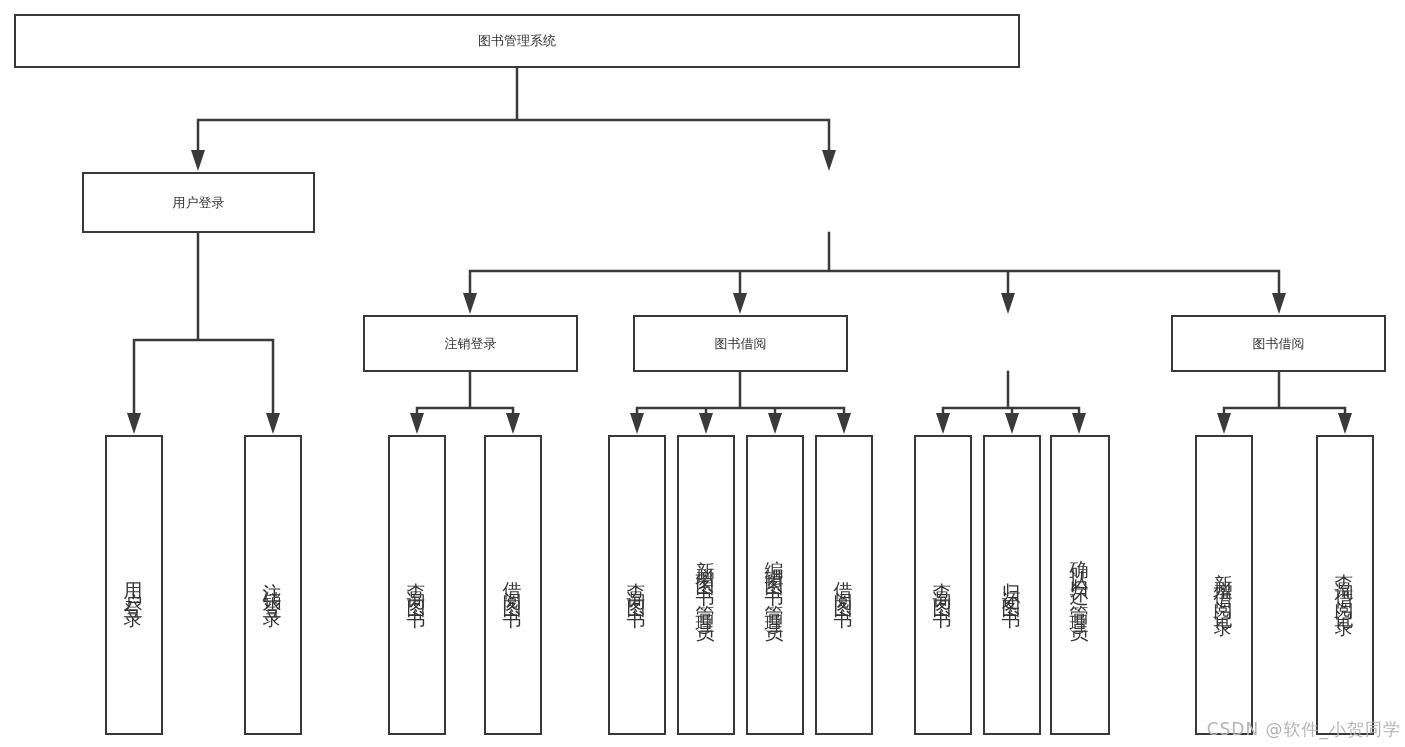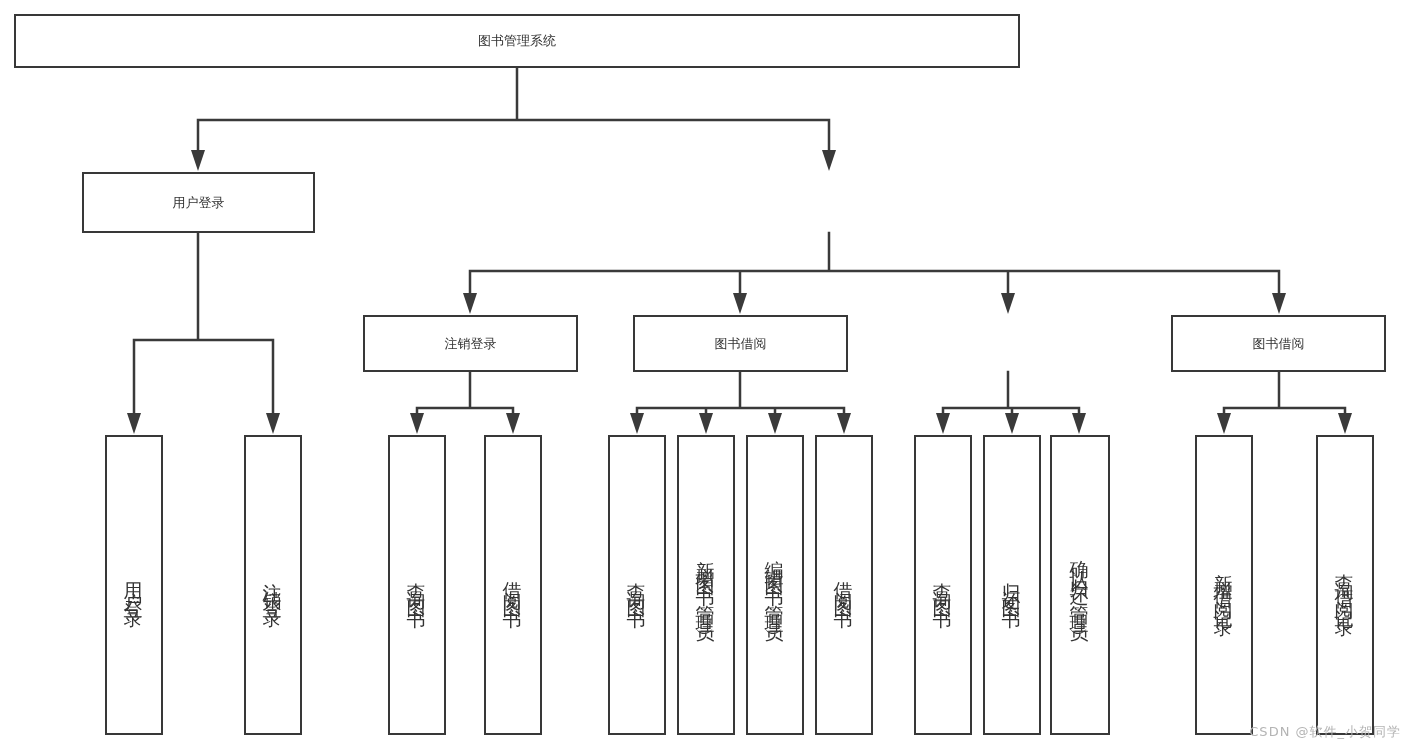--- a/index.html
+++ b/index.html
@@ -52,21 +52,21 @@
     text-orientation: mixed;
     font-size: 19px;
     letter-spacing: 9px;
     color: #333333;
     white-space: nowrap;
   }
   .watermark {
     position: absolute;
     right: 4px;
     bottom: 6px;
-    font-size: 13px;
+    font-size: 17px;
     color: #b4b4b4;
     letter-spacing: 1px;
     white-space: nowrap;
   }
 </style>
 </head>
 <body>
 
 <div class="canvas">
 

